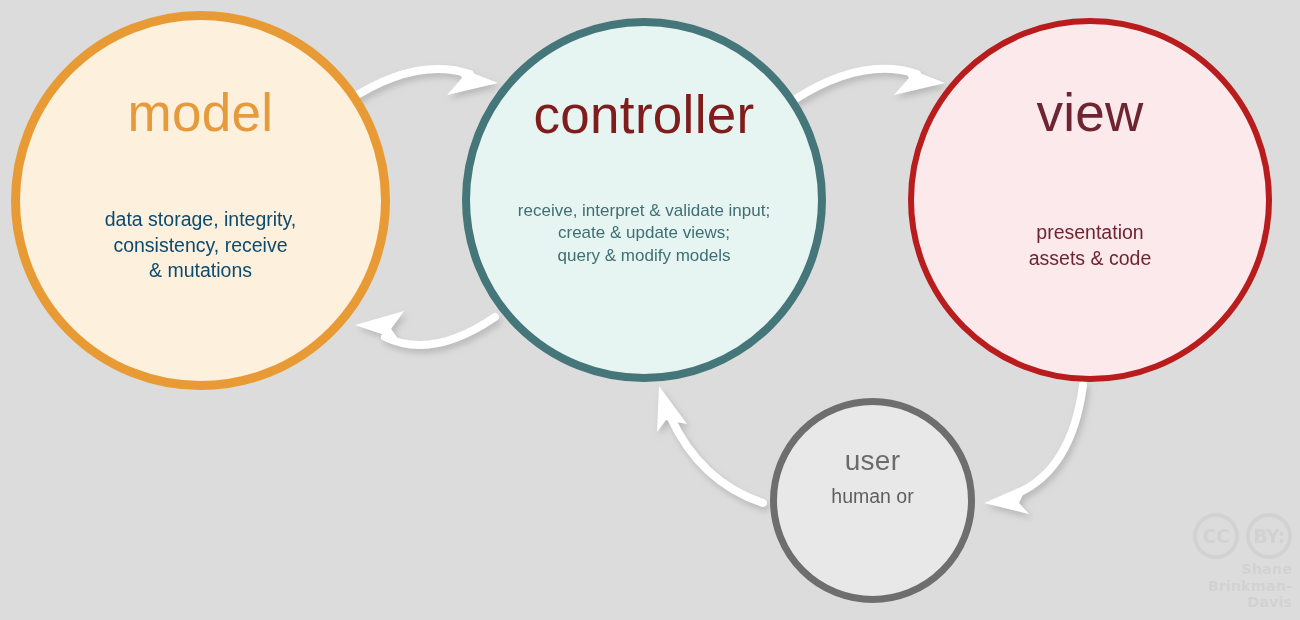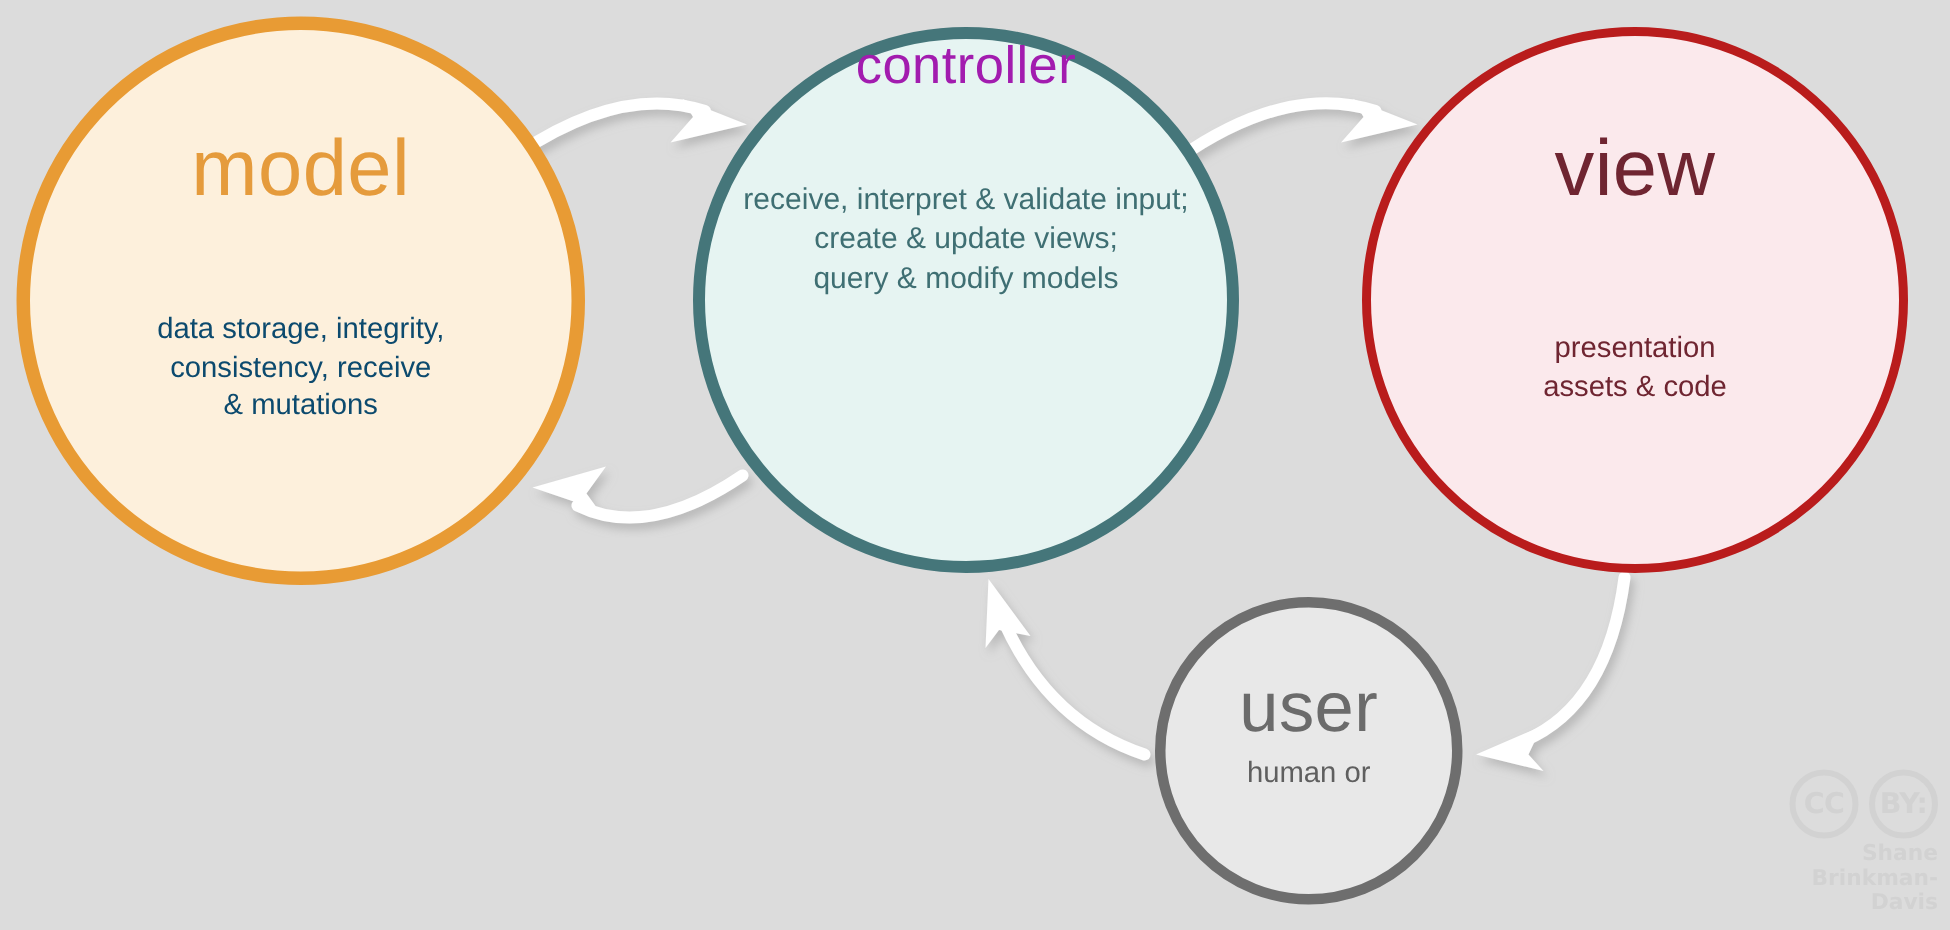--- a/index.html
+++ b/index.html
@@ -64,26 +64,27 @@
   }
 
   
   #node-controller {
     left: 462px; top: 18px;
     width: 364px; height: 364px;
     border: 8px solid #45767a;
     background: #e6f4f2;
   }
   #node-controller .node-title {
-    color: #a21caf;
-    font-size: 35px;
+    color: #7f1d1d;
+    font-size: 53px;
+    margin-top: 62px;
   }
   #node-controller .node-desc {
     color: #3f6f73;
-    font-size: 20px;
+    font-size: 17px;
     margin-top: 59px;
   }
 
   
   #node-view {
     left: 908px; top: 18px;
     width: 364px; height: 364px;
     border: 6px solid #b91c1c;
     background: #fbe9ec;
   }
@@ -100,21 +101,21 @@
 
   
   #node-user {
     left: 770px; top: 398px;
     width: 205px; height: 205px;
     border: 7px solid #6e6e6e;
     background: #e8e8e8;
   }
   #node-user .node-title {
     color: #6b6b6b;
-    font-size: 47px;
+    font-size: 28px;
     margin-top: 42px;
   }
   #node-user .node-desc {
     color: #5f5f5f;
     font-size: 19.5px;
     margin-top: 9px;
     text-align: right;
   }
 
   

